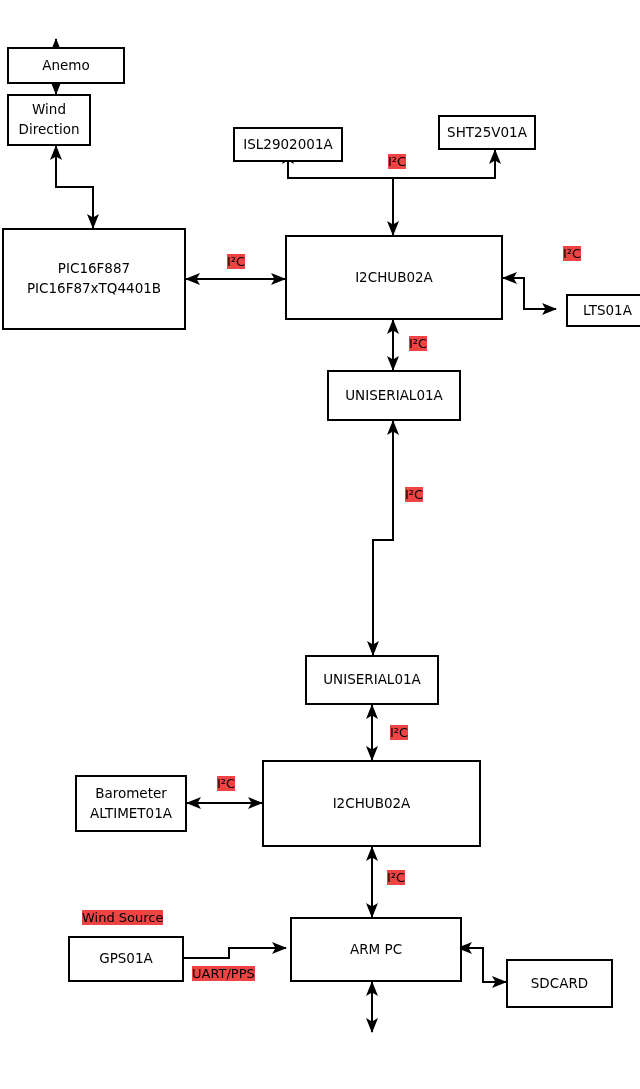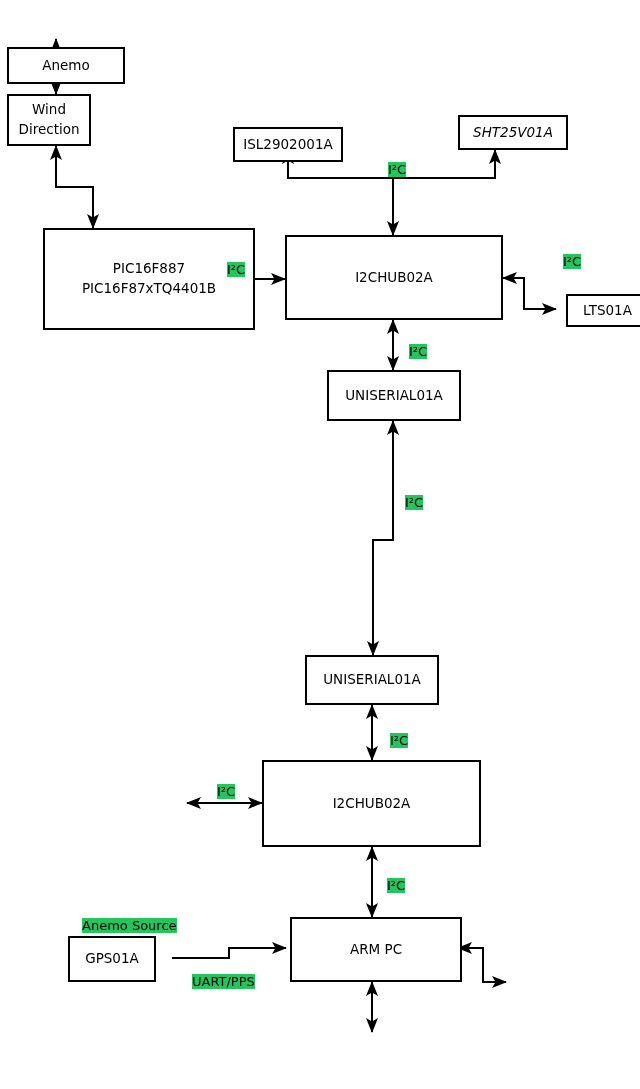--- a/index.html
+++ b/index.html
@@ -28,37 +28,36 @@
     text-align: center;
     font-size: 13.5px;
     line-height: 1.45;
     white-space: pre-line;
     z-index: 2;
   }
   .edge-label {
     position: absolute;
     font-size: 13px;
     white-space: nowrap;
-    background: #22c55e;
+    background: #ef4444;
     z-index: 3;
-    margin-top: 8px;
   }
   
   .n-anemo     { left:   7px; top:    11px; width:  118px; height:  37px; margin-top: 36px; }
   .n-wind      { left:   7px; top:   94px; width:  84px; height:  52px; }
-  .n-pic       { left:   2px; top:  228px; width: 212px; height: 102px; margin-left: 41px; }
+  .n-pic       { left:   2px; top:  228px; width: 184px; height: 102px; }
   .n-isl       { left: 233px; top:  115px; width: 110px; height:  35px; margin-top: 12px; }
-  .n-sht       { left: 458px; top:  115px; width: 110px; height:  35px; font-style: italic; }
+  .n-sht       { left: 438px; top:  115px; width: 98px; height:  35px; }
   .n-hub1      { left: 285px; top:  235px; width: 218px; height:  85px; }
   .n-lts       { left: 556px; top:  294px; width:  83px; height:  33px; margin-left: 10px; }
   .n-uni1      { left: 327px; top:  370px; width: 134px; height:  51px; }
   .n-uni2      { left: 305px; top:  655px; width: 134px; height:  50px; }
   .n-baro      { left:  75px; top:  775px; width: 112px; height:  57px; }
   .n-hub2      { left: 262px; top:  760px; width: 219px; height:  87px; }
-  .n-gps       { left:  68px; top:  936px; width: 88px; height:  46px; text-align: center; }
+  .n-gps       { left:  68px; top:  936px; width: 116px; height:  46px; text-align: center; }
   .n-armpc     { left: 290px; top:  917px; width: 172px; height:  65px; }
   .n-sdcard    { left: 506px; top:  959px; width: 107px; height:  49px; }
   .n-usb       { left: 282px; top: 1032px; width: 180px; height:  56px; }
   
   .l-i2c-top       { left: 388px; top: 154px; }
   .l-i2c-pic       { left: 227px; top: 254px; }
   .l-i2c-lts       { left: 563px; top: 246px; }
   .l-i2c-hub1-uni1 { left: 409px; top: 336px; }
   .l-i2c-uni1-uni2 { left: 405px; top: 487px; }
   .l-i2c-uni2-hub2 { left: 390px; top: 725px; }
@@ -99,28 +98,31 @@
   <div class="node n-wind">Wind
 Direction</div>
   <div class="node n-pic">PIC16F887
 PIC16F87xTQ4401B</div>
   <div class="node n-isl">ISL2902001A</div>
   <div class="node n-sht">SHT25V01A</div>
   <div class="node n-hub1">I2CHUB02A</div>
   <div class="node n-lts">LTS01A</div>
   <div class="node n-uni1">UNISERIAL01A</div>
   <div class="node n-uni2">UNISERIAL01A</div>
+  <div class="node n-baro">Barometer
+ALTIMET01A</div>
   <div class="node n-hub2">I2CHUB02A</div>
   <div class="node n-gps">GPS01A</div>
   <div class="node n-armpc">ARM PC</div>
+  <div class="node n-sdcard">SDCARD</div>
 
   <span class="edge-label l-i2c-top">I²C</span>
   <span class="edge-label l-i2c-pic">I²C</span>
   <span class="edge-label l-i2c-lts">I²C</span>
   <span class="edge-label l-i2c-hub1-uni1">I²C</span>
   <span class="edge-label l-i2c-uni1-uni2">I²C</span>
   <span class="edge-label l-i2c-uni2-hub2">I²C</span>
   <span class="edge-label l-i2c-baro">I²C</span>
   <span class="edge-label l-i2c-hub2-arm">I²C</span>
   <span class="edge-label l-uart">UART/PPS</span>
-  <span class="edge-label l-time">Anemo Source</span>
+  <span class="edge-label l-time">Wind Source</span>
 
 </div>
 
 </body></html>

